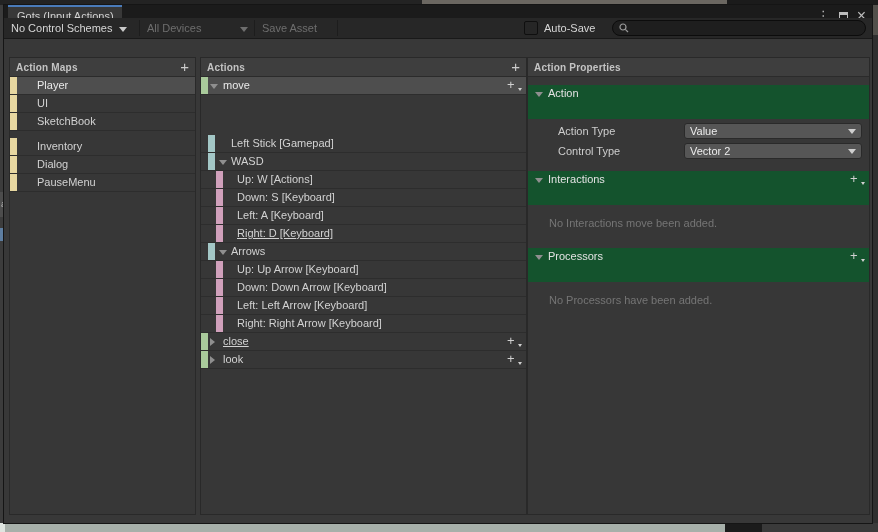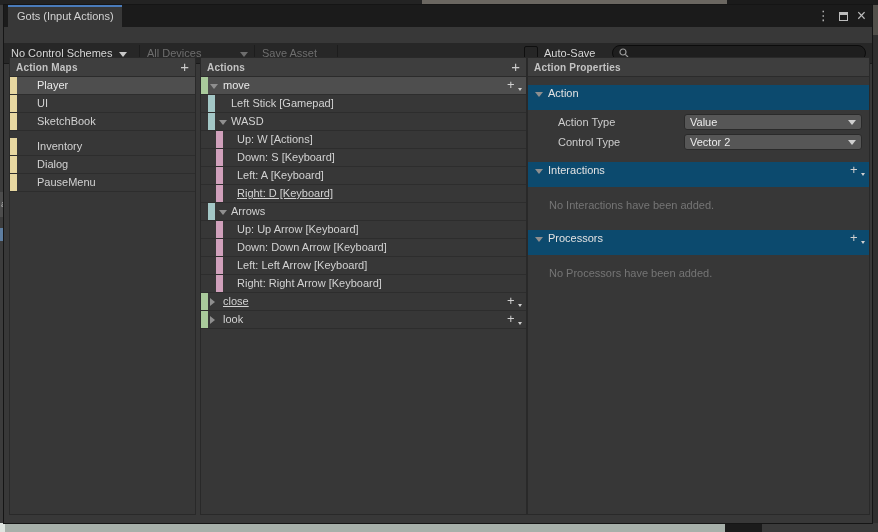--- a/index.html
+++ b/index.html
@@ -17,21 +17,21 @@
   
   .titlebar { position:absolute; left:0; top:0; width:100%; height:22px; background:#1b1b1b; }
   .tab { position:absolute; left:4px; top:0; width:114px; height:22px; background:#383838;
     border-top:2px solid #4a7bba; color:#d2d2d2; font-size:11px; line-height:19px;
     padding-left:9px; white-space:nowrap; }
   .winctl { position:absolute; right:6px; top:0; height:22px; display:flex; align-items:center; gap:9px; }
   .winbtn { color:#bdbdbd; font-size:13px; line-height:22px; text-align:center; cursor:default; }
   .maxbox { width:9px; height:9px; border:1.5px solid #bdbdbd; border-top-width:3px; }
 
   
-  .toolbar { position:absolute; left:0; top:38px; width:100%; height:21px; background:#272727;
+  .toolbar { position:absolute; left:0; top:13px; width:100%; height:21px; background:#272727;
     border-bottom:1px solid #191919; font-size:11px; }
   .tbitem { position:absolute; top:0; height:20px; line-height:20px; color:#d6d6d6; white-space:nowrap; }
   .tbitem.disabled { color:#6e6e6e; }
   .tbsep { position:absolute; top:2px; width:1px; height:16px; background:#1d1d1d; }
   .caret { display:inline-block; width:0; height:0; border-left:4px solid transparent;
     border-right:4px solid transparent; border-top:5px solid #c9c9c9; margin-left:6px; vertical-align:middle; }
   .caret.dim { border-top-color:#6e6e6e; }
   .checkbox { position:absolute; left:520px; top:3px; width:14px; height:14px; background:#262626;
     border:1px solid #0f0f0f; border-radius:2px; }
   .searchbox { position:absolute; left:608px; top:2px; width:254px; height:16px; background:#1e1e1e;
@@ -57,21 +57,21 @@
   .rowlabel { display:block; overflow:hidden; }
   .tri { position:absolute; top:5px; width:0; height:0; }
   .tri.down { border-left:4px solid transparent; border-right:4px solid transparent; border-top:5px solid #8f8f8f; top:7px;}
   .tri.right { border-top:4px solid transparent; border-bottom:4px solid transparent; border-left:5px solid #8f8f8f; top:5px;}
   .addbtn { position:absolute; right:5px; top:1px; width:14px; height:15px; color:#d0d0d0;
     font-size:13px; line-height:14px; text-align:left; }
   .addbtn::after { content:""; position:absolute; right:-1px; bottom:2px; width:0; height:0;
     border-left:2.5px solid transparent; border-right:2.5px solid transparent; border-top:3px solid #d0d0d0; }
 
   
-  .secbar { position:relative; height:25px; background:#0c4a6e; margin-top:8px; color:#e2e2e2;
+  .secbar { position:relative; height:34px; background:#14532d; margin-top:8px; color:#e2e2e2;
     font-size:11px; line-height:16px; }
   .secbar .sectitle { position:absolute; left:20px; }
   .secbar .tri.down { left:7px; }
   .fieldrow { position:relative; height:16px; margin-top:4px; display:flex; align-items:center; }
   .fieldlabel { width:156px; padding-left:30px; color:#cdcdcd; font-size:11px; }
   .dropdown { position:relative; flex:1; margin-right:7px; height:16px; background:#565656;
     border:1px solid #2a2a2a; border-radius:3px; color:#ececec; font-size:11px; line-height:14px;
     padding-left:5px; }
   .dropdown::after { content:""; position:absolute; right:5px; top:5px; width:0; height:0;
     border-left:4px solid transparent; border-right:4px solid transparent; border-top:5px solid #cfcfcf; }
@@ -173,21 +173,21 @@
       </div>
       <div id="actions-list">
           <div class="row selected">
             <span class="strip" style="left: 0px; background: rgb(169, 202, 155);"></span>
             <span class="tri down" style="left: 9px;"></span>
             <span class="rowlabel" style="padding-left: 22px;">move</span>
             <span class="addbtn">+</span>
           </div>
           <div class="row">
             <span class="strip" style="left: 7px; background: rgb(163, 199, 198);"></span>
-            <span class="rowlabel" style="padding-left: 30px;">Left Stick [Gamepad]</span>
+            <span class="rowlabel" style="padding-left: 30px; margin-top: 40px;">Left Stick [Gamepad]</span>
           </div>
           <div class="row">
             <span class="strip" style="left: 7px; background: rgb(163, 199, 198);"></span>
             <span class="tri down" style="left: 18px;"></span>
             <span class="rowlabel" style="padding-left: 30px;">WASD</span>
           </div>
           <div class="row">
             <span class="strip" style="left: 15px; background: rgb(208, 160, 187);"></span>
             <span class="rowlabel" style="padding-left: 36px;">Up: W [Actions]</span>
           </div>
@@ -255,21 +255,21 @@
       <div class="fieldrow">
         <span class="fieldlabel">Control Type</span>
         <span class="dropdown">Vector 2</span>
       </div>
 
       <div class="secbar" style="margin-top:12px">
         <span class="tri down"></span>
         <span class="sectitle">Interactions</span>
         <span class="addbtn">+</span>
       </div>
-      <div class="hint">No Interactions have been added.</div>
+      <div class="hint">No Interactions move been added.</div>
 
       <div class="secbar" style="margin-top:17px">
         <span class="tri down"></span>
         <span class="sectitle">Processors</span>
         <span class="addbtn">+</span>
       </div>
       <div class="hint">No Processors have been added.</div>
     </div>
   </div>
 </div>

